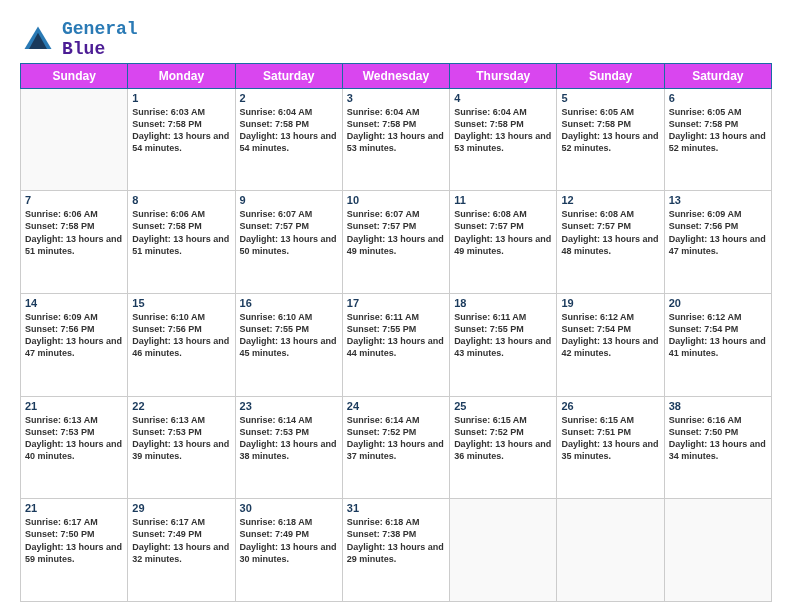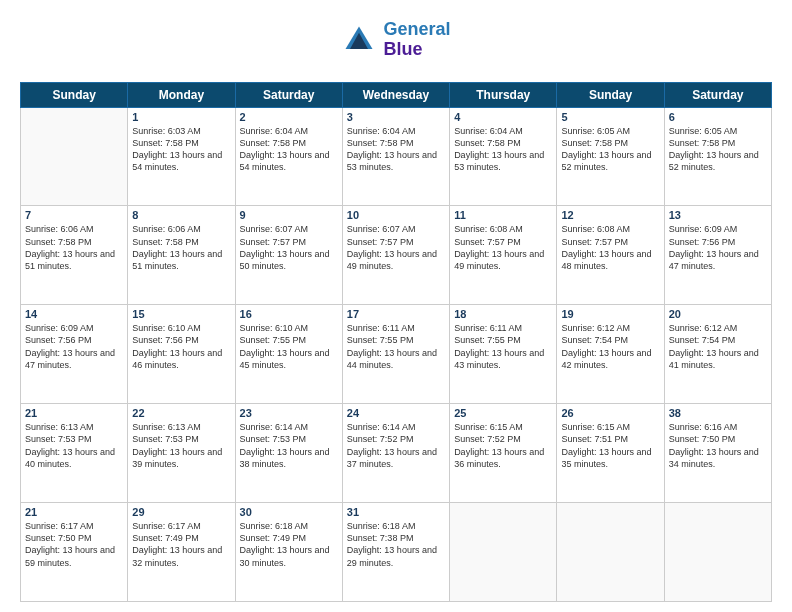--- a/index.html
+++ b/index.html
@@ -12,23 +12,24 @@
     }
     .page {
       width: 792px;
       height: 612px;
       padding: 20px 20px 10px 20px;
       display: flex;
       flex-direction: column;
     }
     .header {
       display: flex;
-      justify-content: center;
+      justify-content: flex-start;
       align-items: flex-start;
-      margin-bottom: 22px;
+      margin-bottom: 3px;
+      font-family: Liberation Mono, monospace;
     }
     .logo {
       display: flex;
       align-items: center;
       gap: 6px;
     }
     .logo-text {
       font-size: 18px;
       font-weight: bold;
       color: #1a3a5c;
@@ -54,21 +55,21 @@
       font-size: 16px;
       color: #333;
     }
     .calendar {
       border-collapse: collapse;
       width: 100%;
       flex: 1;
       border: 1px solid #ccc;
     }
     .calendar th {
-      background-color: #0c4a6e;
+      background-color: #d946ef;
       color: #fff;
       font-size: 12px;
       font-weight: bold;
       padding: 5px 4px;
       text-align: center;
       border: 1px solid #1a6aa5;
       margin-top: 36px;
     }
     .calendar td {
       vertical-align: top;
@@ -87,20 +88,21 @@
       font-size: 11px;
       font-weight: bold;
       color: #1a3a5c;
       display: block;
       margin-bottom: 2px;
     }
     .day-info {
       font-size: 9px;
       line-height: 1.35;
       color: #333;
+      font-weight: bold;
     }
   </style>
 </head>
 <body>
 
 <div class="page">
   <div class="header">
     <div class="logo">
       <svg class="logo-icon" viewBox="0 0 40 40">
         <polygon points="20,5 35,30 5,30" fill="#2a7ab5"></polygon>

